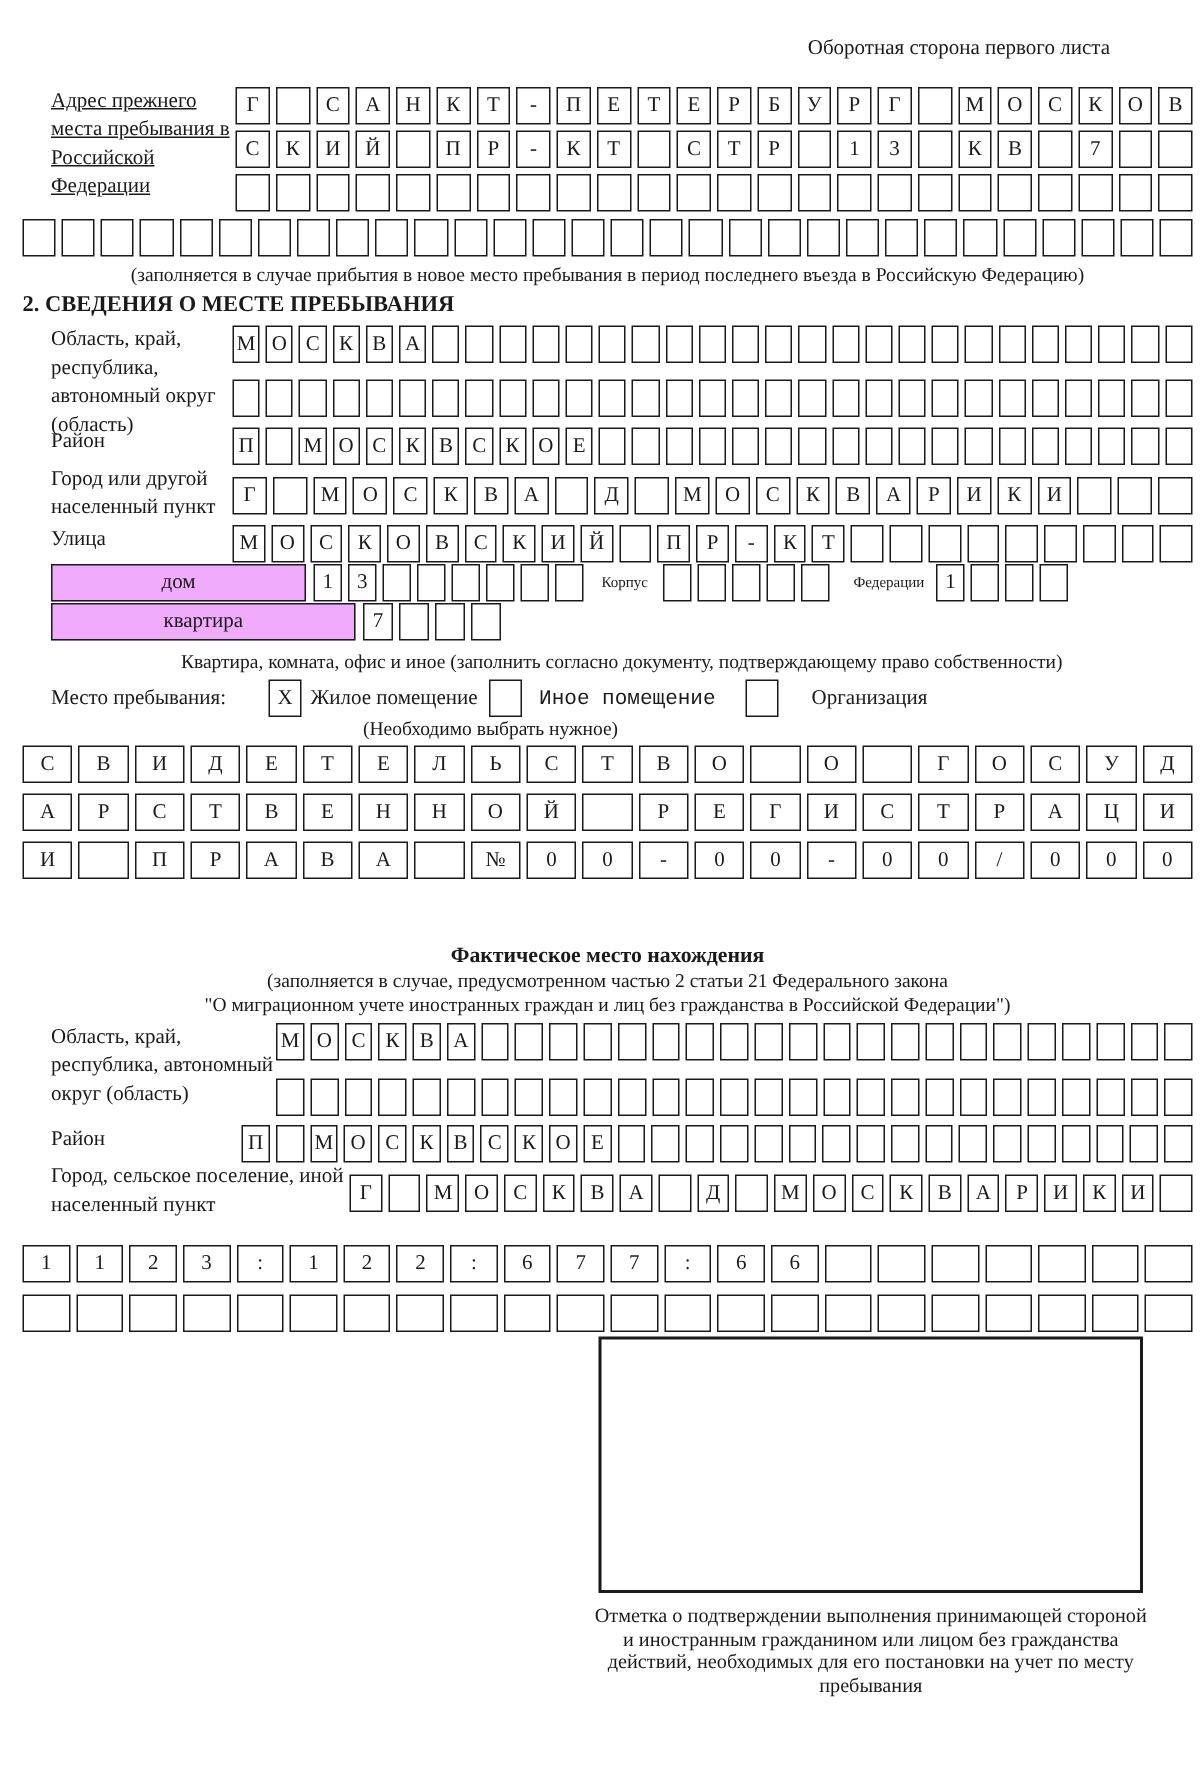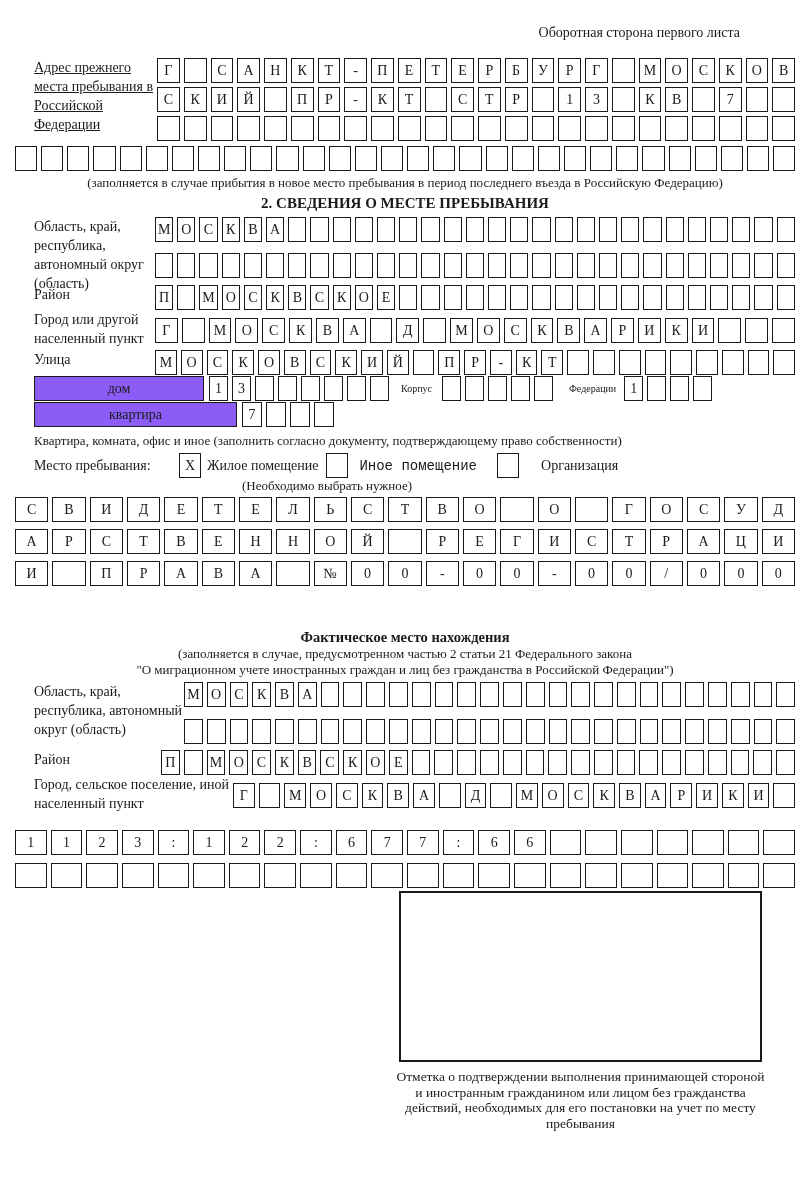--- a/index.html
+++ b/index.html
@@ -39,42 +39,42 @@
   .fh84{height:84px;}
 
   .gap4 > .cellrow + .cellrow{margin-top:4px;}
   .gap11 > .cellrow + .cellrow{margin-top:11px;}
   .gap12 > .cellrow + .cellrow{margin-top:12px;}
   .gap7 > .cellrow + .cellrow{margin-top:7px;}
   .gap8 > .cellrow + .cellrow{margin-top:8px;}
 
   .note-c{font-size:13px;line-height:16px;text-align:center;}
   .caption{font-size:13px;line-height:16px;margin-left:19px;}
-  .h2{font-size:15px;line-height:18px;font-weight:bold;text-align:center;}
+  .h2{font-size:15px;line-height:18px;font-weight:bold;text-align:left;}
   .h3{font-size:14.5px;line-height:18px;font-weight:bold;text-align:center;}
 
   .inline-row{display:flex;align-items:flex-start;margin-left:19px;}
   .wbox{border:1.5px solid #1a1a1a;box-sizing:border-box;height:25px;
-    display:flex;align-items:center;justify-content:center;font-size:14px;background:#8b5cf6;}
+    display:flex;align-items:center;justify-content:center;font-size:14px;background:#f0abfc;}
   .dom-box{width:170px;}
   .kv-box{width:203px;}
   .inline-label{font-size:10px;line-height:19px;margin-top:3px;}
 
   .mesto-row{display:flex;align-items:center;margin-left:19px;}
   .mesto-row .mlabel{flex:0 0 145px;font-size:14px;}
   .chk{width:22px;height:25px;box-sizing:border-box;border:1.5px solid #1a1a1a;
     display:flex;align-items:center;justify-content:center;font-size:14px;background:#fff;flex:0 0 22px;}
   .opt-label{font-size:14px;}
 
   .stamp-box{width:363px;height:171px;border:2px solid #1a1a1a;box-sizing:border-box;
     margin-left:384px;background:#fff;}
   .stamp-caption{margin-left:377px;width:377px;text-align:center;font-size:13.5px;line-height:15.5px;}
 
   .mt17{margin-top:17px;}.mt5{margin-top:5px;}.mt4{margin-top:4px;}.mt3{margin-top:3px;}
-  .mt2{margin-top:2px;}.mt1{margin-top:1px;}.mt6{margin-top:6px;}.mt9{margin-top:2px;}
+  .mt2{margin-top:2px;}.mt1{margin-top:1px;}.mt6{margin-top:6px;text-align:center;}.mt9{margin-top:2px;}
   .mt0{margin-top:0;}.mtn23{margin-top:-23px;}.mt7{margin-top:7px;}
   .cells-offset8{margin-top:8px;}
 </style>
 </head>
 <body>
 
 <div class="page">
 
   <div class="header-note">Оборотная сторона первого листа</div>
 

